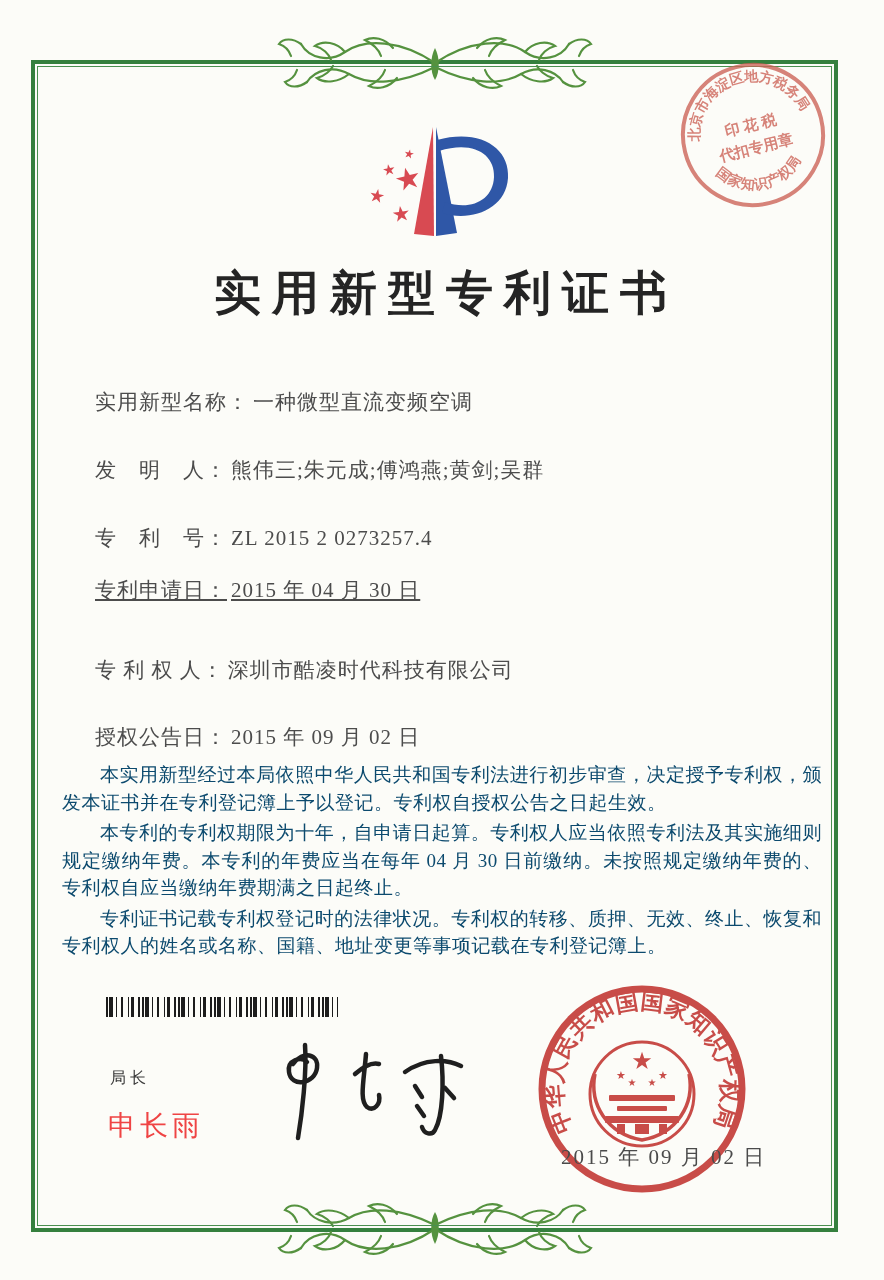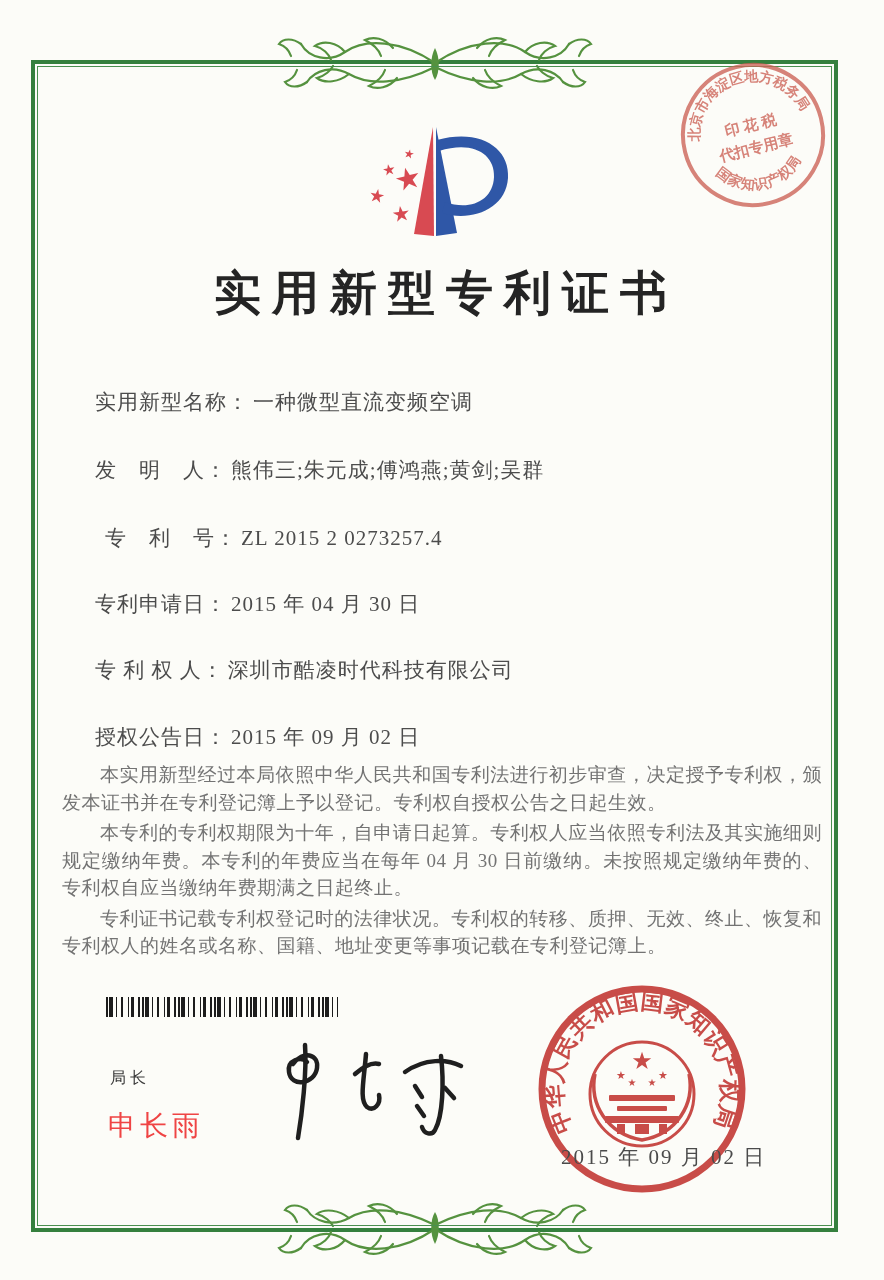--- a/index.html
+++ b/index.html
@@ -18,25 +18,25 @@
   .cert-no{position:absolute;left:95px;top:129px;font-size:20px;letter-spacing:3px;color:#565656;}
   
   .logo{position:absolute;left:330px;top:118px;}
   
   .seal-top{position:absolute;left:678px;top:60px;transform:rotate(-14deg);opacity:.78;}
   
   .title{position:absolute;left:0;top:258px;width:100%;margin:4px;text-align:center;
     font-size:47px;font-weight:bold;letter-spacing:11px;color:#242424;}
   
   .field{position:absolute;left:95px;font-size:21px;color:#4c4c4c;letter-spacing:1px;white-space:nowrap;}
-  .f1{top:388px;} .f2{top:456px;} .f3{top:524px;margin-left:10px;} .f4{top:590px;} .f5{top:656px;} .f6{top:723px;}
+  .f1{top:388px;} .f2{top:456px;} .f3{top:524px;} .f4{top:576px;text-decoration:underline;} .f5{top:656px;} .f6{top:723px;}
   .flabel{margin-right:4px;}
   
   .paras{position:absolute;left:62px;top:761px;width:760px;}
-  .paras p{margin:0 0 3px 0;font-size:19px;line-height:27.5px;color:#737373;
+  .paras p{margin:0 0 3px 0;font-size:19px;line-height:27.5px;color:#0c4a6e;
     text-align:justify;text-indent:2em;letter-spacing:.5px;}
   
   .barcode{position:absolute;left:106px;top:997px;width:232px;height:20px;
     background:repeating-linear-gradient(90deg,
       #1c1c1c 0 2px,#fcfcf8 2px 3px,#1c1c1c 3px 7px,#fcfcf8 7px 10px,
       #1c1c1c 10px 11px,#fcfcf8 11px 15px,#1c1c1c 15px 17px,#fcfcf8 17px 22px,
       #1c1c1c 22px 23px,#fcfcf8 23px 25px,#1c1c1c 25px 28px,#fcfcf8 28px 32px,
       #1c1c1c 32px 34px,#fcfcf8 34px 36px);}
   .director-label{position:absolute;left:110px;top:1068px;font-size:16px;color:#383838;letter-spacing:4px;}
   .director-name{position:absolute;left:108px;top:1107px;font-size:28px;color:#ef4444;letter-spacing:4px;}

